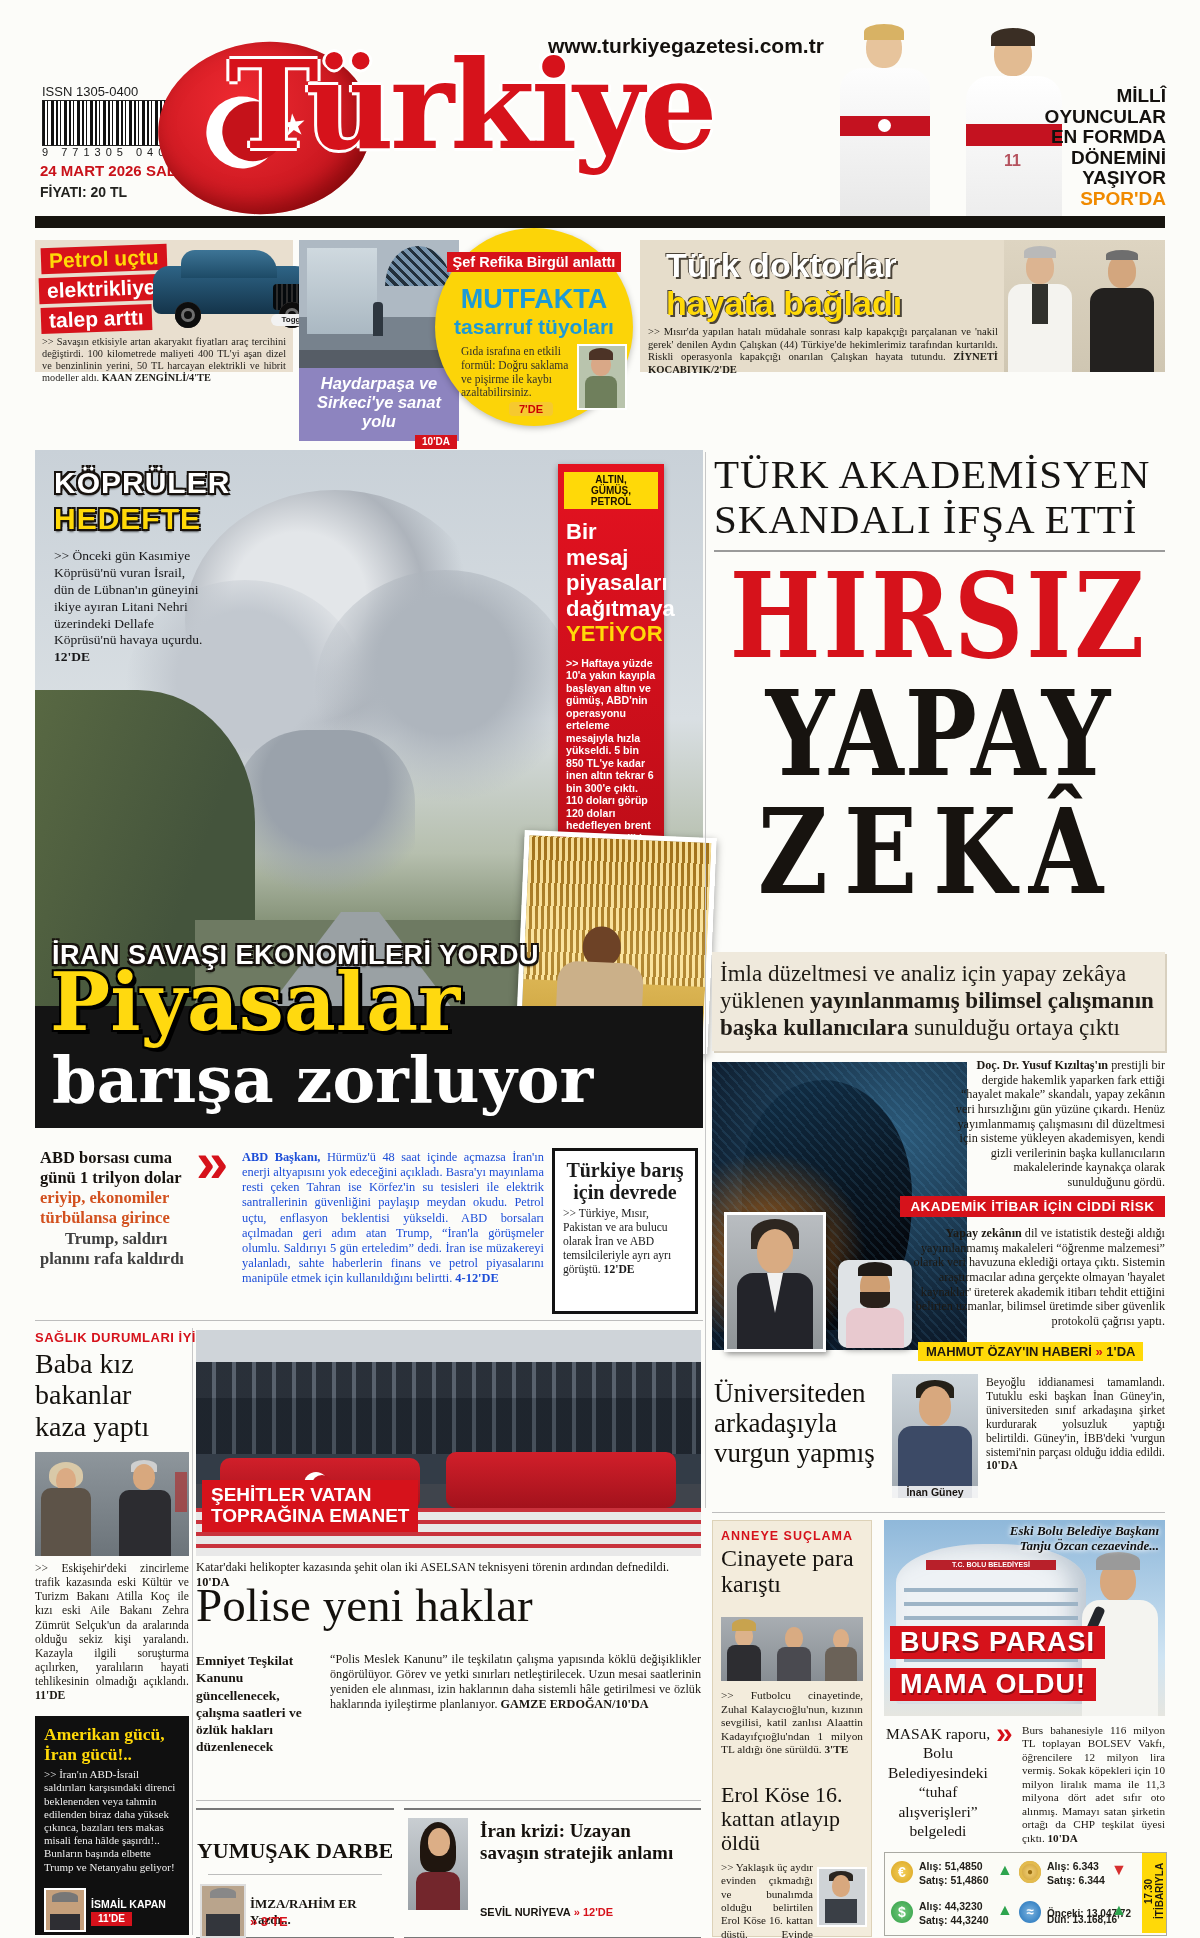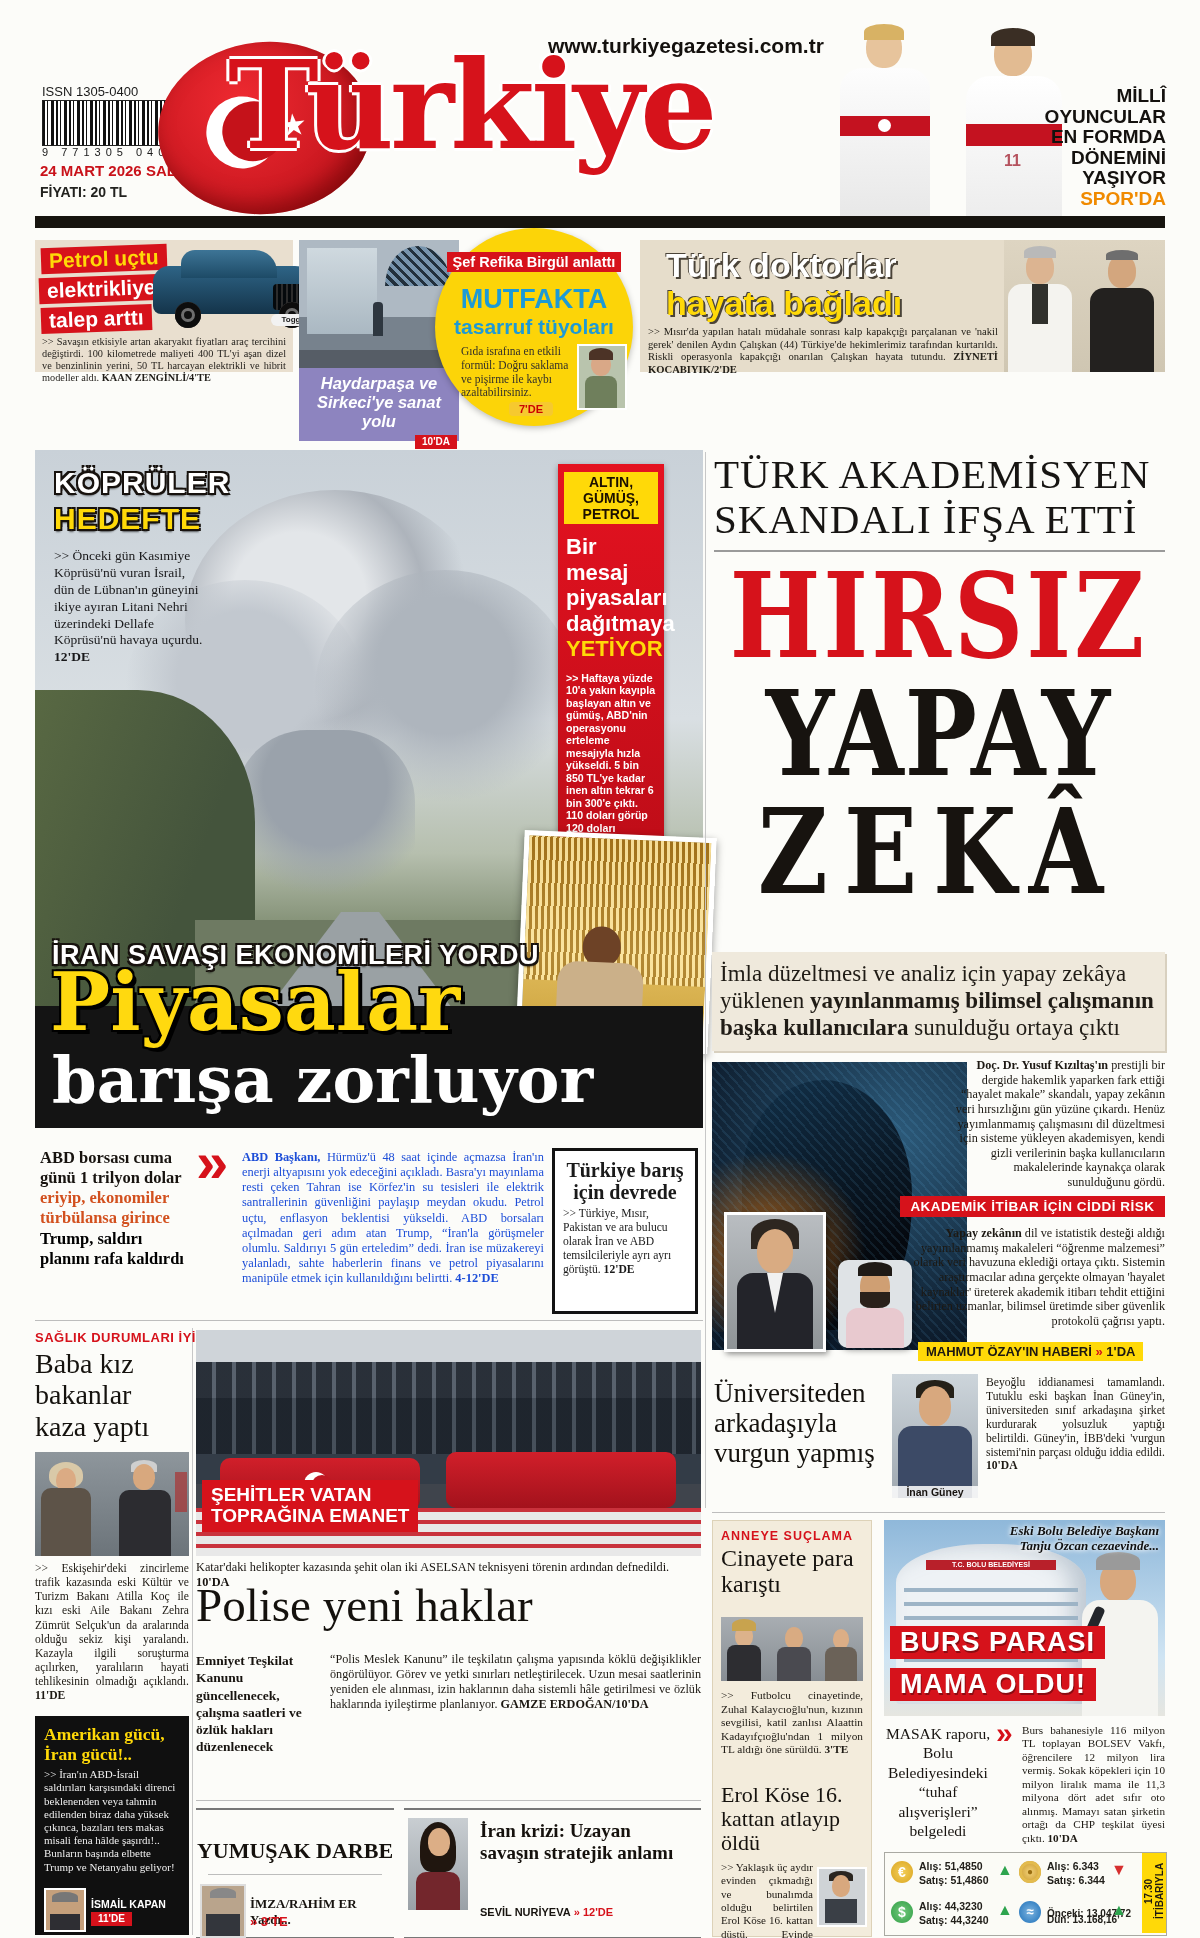--- a/index.html
+++ b/index.html
@@ -134,21 +134,21 @@
     <div class="abs" style="left:540px;top:344px;width:34px;height:2px;background:#3c4248;"></div>
 
     <div class="abs outline-dark" style="left:19px;top:16px;font-size:30px;font-weight:900;color:#fff;letter-spacing:1px;">KÖPRÜLER</div>
     <div class="abs outline-dark" style="left:19px;top:52px;font-size:30px;font-weight:900;color:#ffd908;letter-spacing:1px;">HEDEFTE</div>
     <div class="abs serif" style="left:19px;top:98px;width:150px;font-size:13.5px;line-height:1.25;color:#18181a;">
       <span>&gt;&gt; Önceki gün Kasımiye Köprüsü'nü vuran İsrail, dün de Lübnan'ın güneyini ikiye ayıran Litani Nehri üzerindeki Dellafe Köprüsü'nü havaya uçurdu. </span><span class="b">12'DE</span>
     </div>
   </div>
 
   <div class="abs" style="left:558px;top:464px;width:106px;height:374px;background:linear-gradient(#e41220,#c00d18);padding:0;box-shadow:0 2px 6px rgba(0,0,0,.35);">
-    <div class="ctr b" style="margin:8px 6px 0;background:#ffd908;color:#1c1000;font-size:14px;padding:2px 16px;">ALTIN, GÜMÜŞ, PETROL</div>
+    <div class="ctr b" style="margin:8px 6px 0;background:#ffd908;color:#1c1000;font-size:10px;padding:2px 16px;">ALTIN, GÜMÜŞ, PETROL</div>
     <div style="margin:10px 0 0 8px;font-size:22px;font-weight:900;color:#fff;line-height:1.16;">
       <div>Bir mesaj</div>
       <div>piyasaları</div>
       <div>dağıtmaya</div>
       <div style="color:#ffd908;">YETİYOR</div>
     </div>
     <div style="margin:10px 8px 0;font-size:10.6px;line-height:1.18;font-weight:bold;color:#fff;">
       <span>&gt;&gt; Haftaya yüzde 10'a yakın kayıpla başlayan altın ve gümüş, ABD'nin operasyonu erteleme mesajıyla hızla yükseldi. 5 bin 850 TL'ye kadar inen altın tekrar 6 bin 300'e çıktı. 110 doları görüp 120 doları hedefleyen brent petrolün varili ise dakikalar içinde 92 dolara geriledi. </span><span style="color:#ffd908;">4'TE</span>
     </div>
   </div>
@@ -158,21 +158,21 @@
     <div class="head" style="left:58px;top:88px;width:38px;height:40px;background:#6d4226;"></div>
     <div class="abs" style="left:34px;top:124px;width:86px;height:82px;border-radius:20px 20px 0 0;background:#cbb089;"></div>
   </div>
 
   <div class="abs outline-dark" style="left:52px;top:940px;font-size:27px;font-weight:900;color:#fff;letter-spacing:.5px;z-index:4;">İRAN SAVAŞI EKONOMİLERİ YORDU</div>
   <div class="abs" style="left:35px;top:1006px;width:668px;height:122px;background:#141414;z-index:2;"></div>
   <div class="abs slab" style="left:52px;top:1048px;font-size:64px;line-height:1;font-weight:900;color:#fff;z-index:5;">barışa zorluyor</div>
   <div class="abs slab" style="left:50px;top:962px;font-size:80px;line-height:1;font-weight:900;color:#ffd90f;z-index:5;text-shadow:4px 4px 0 #000,-2px -2px 0 #000,2px -2px 0 #000,-2px 2px 0 #000;">Piyasalar</div>
 
   <div class="abs serif b" style="left:40px;top:1148px;width:156px;font-size:16.5px;line-height:1.22;">
-    <span style="color:#17130f;">ABD borsası cuma günü 1 trilyon dolar </span><span style="color:#d2501e;">eriyip, ekonomiler türbülansa girince </span><span style="color:#000000;">Trump, saldırı planını rafa kaldırdı</span>
+    <span style="color:#17130f;">ABD borsası cuma günü 1 trilyon dolar </span><span style="color:#d2501e;">eriyip, ekonomiler türbülansa girince </span><span style="color:#404040;margin-left:25px;">Trump, saldırı planını rafa kaldırdı</span>
   </div>
   <div class="abs b" style="left:196px;top:1128px;font-size:58px;color:#d6121b;">»</div>
   <div class="abs serif just" style="left:242px;top:1150px;width:302px;font-size:12.4px;line-height:1.22;color:#1d4ed8;">
     <span class="b">ABD Başkanı,</span><span> Hürmüz'ü 48 saat içinde açmazsa İran'ın enerji altyapısını yok edeceğini açıkladı. Basra'yı mayınlama resti çeken Tahran ise Körfez'in su tesisleri ile elektrik santrallerinin güvenliğini paylaşıp meydan okudu. Petrol uçtu, enflasyon beklentisi yükseldi. ABD borsaları açılmadan geri adım atan Trump, “İran'la görüşmeler olumlu. Saldırıyı 5 gün erteledim” dedi. İran ise müzakereyi yalanladı, sahte haberlerin finans ve petrol piyasalarını manipüle etmek için kullanıldığını belirtti. </span><span class="b">4-12'DE</span>
   </div>
   <div class="abs" style="left:552px;top:1148px;width:140px;height:160px;border:3px solid #121212;background:#fff;">
     <div class="serif ctr" style="font-size:20px;font-weight:bold;line-height:1.1;padding:8px 6px 4px;">Türkiye barış için devrede</div>
     <div class="serif" style="font-size:11.6px;line-height:1.2;padding:0 8px;">
       <span>&gt;&gt; Türkiye, Mısır, Pakistan ve ara bulucu olarak İran ve ABD temsilcileriyle ayrı ayrı görüştü. </span><span class="b">12'DE</span>
     </div>

